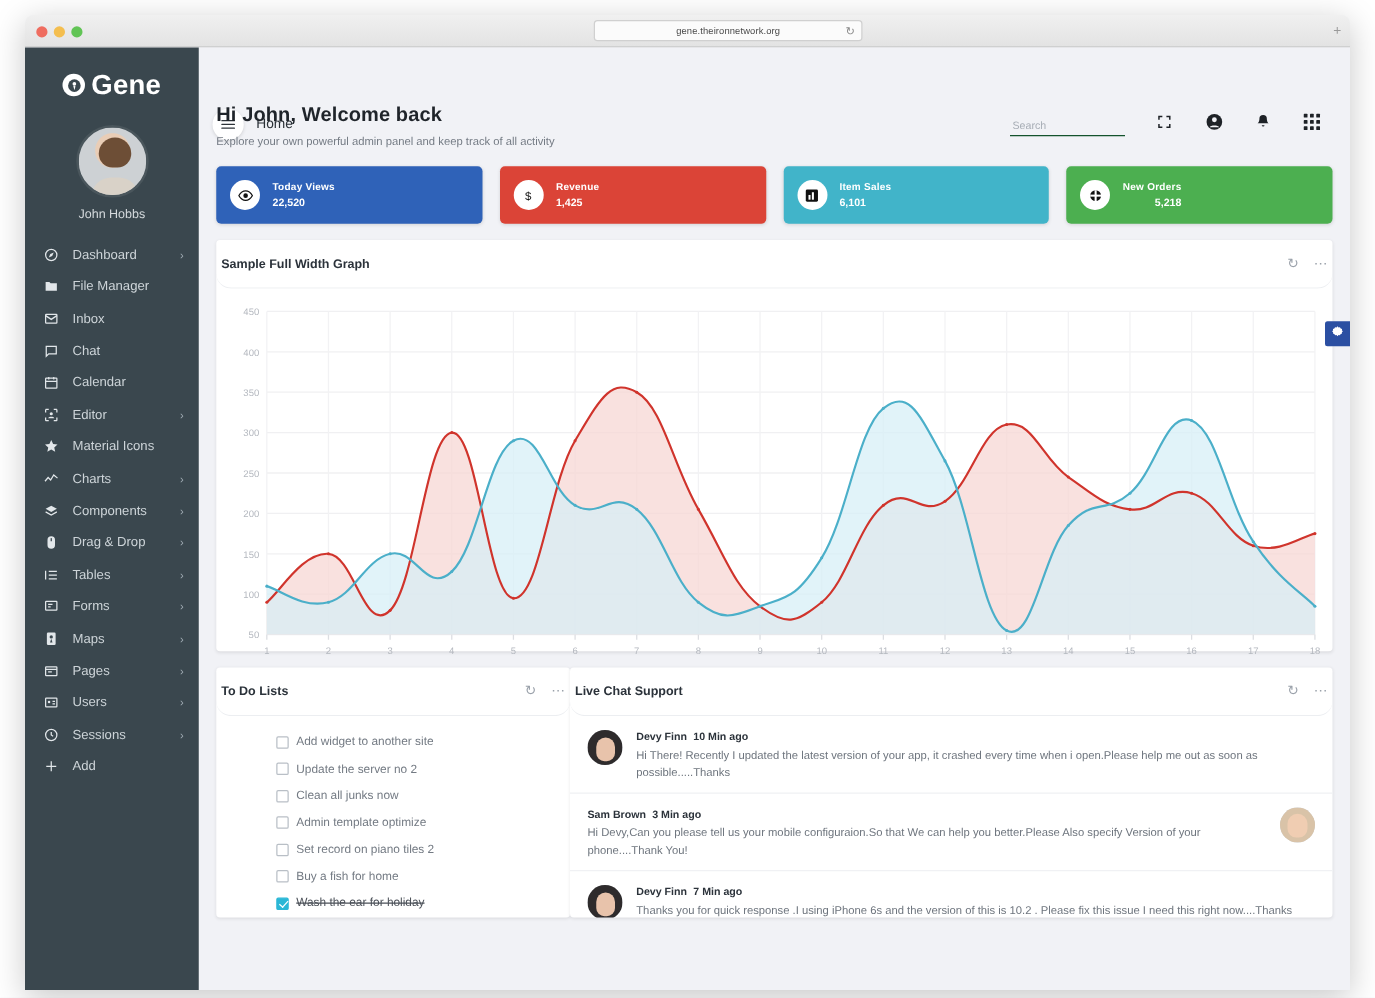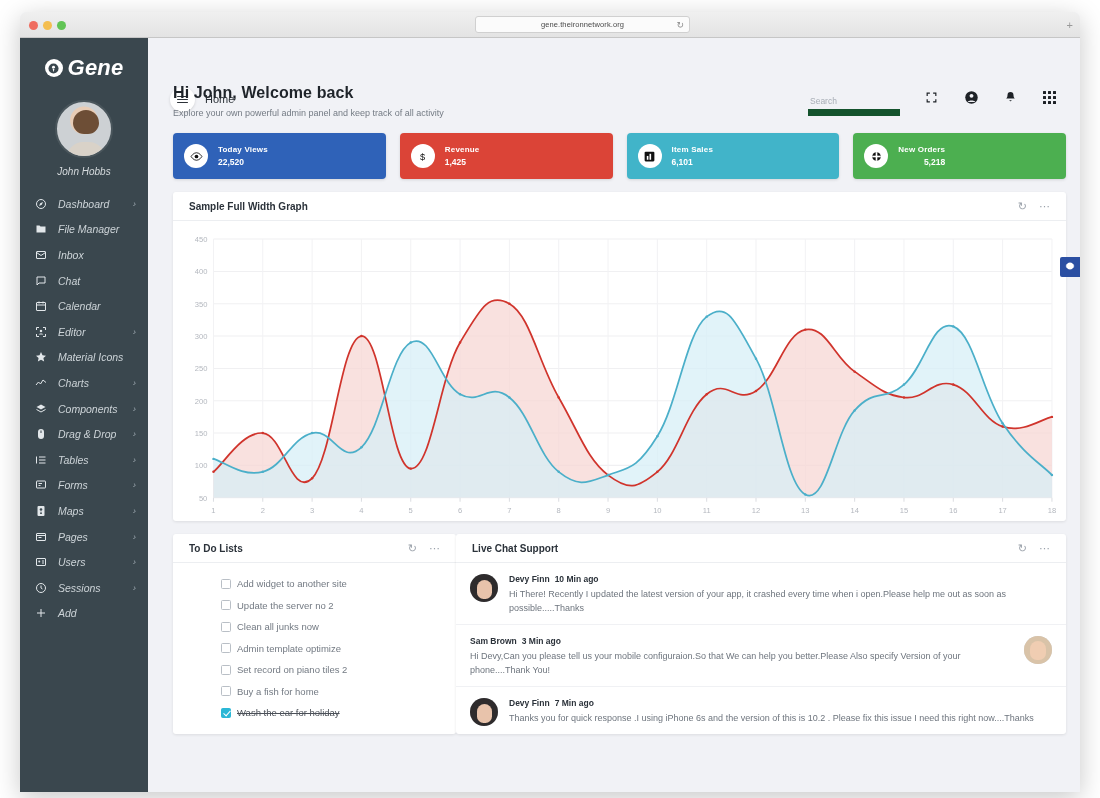--- a/index.html
+++ b/index.html
@@ -36,22 +36,22 @@
   #url-text { font-size: 7.5px; color: #4a4a4a; letter-spacing: .1px; }
   #url-reload {
     position: absolute; right: 5px; top: 3px; font-size: 9px; color: #8b8b8b; line-height: 11px;
   }
   #browser-plus { position: absolute; right: 7px; top: 7px; font-size: 11px; color: #9a9a9a; }
 
   #viewport { position: relative; width: 1060px; height: 754px; background: #f1f2f6; }
 
   
   #sidebar {
-    position: absolute; left: 0; top: 0; width: 128px; height: 754px;
-    background: #3a474e; overflow: hidden; font-style: italic;
+    position: absolute; left: 0; top: 0; width: 139px; height: 754px;
+    background: #3a474e; overflow: hidden;
   }
   #brand { display: flex; align-items: center; justify-content: center; height: 44px; margin-top: 8px; }
   #brand-logo {
     width: 18px; height: 18px; border-radius: 50%; background: #fff; color: #3a474e;
     display: flex; align-items: center; justify-content: center;
     font-size: 12px; font-weight: bold; margin-right: 5px;
   }
   #brand-name { color: #fff; font-size: 22px; font-weight: bold; letter-spacing: .2px; }
   #profile { text-align: center; margin-top: 10px; }
   #avatar-lg {
@@ -88,21 +88,21 @@
     position: absolute; left: 11px; top: 6px; width: 25px; height: 25px;
     border-radius: 50%; background: #fff; box-shadow: 0 1px 3px rgba(0,0,0,.14);
     display: flex; align-items: center; justify-content: center; cursor: pointer;
   }
   #hamburger span {
     display:block; width:11px; height:1.4px; background:#2c3238; margin:1.6px 0; border-radius:1px;
   }
   #breadcrumb { position: absolute; left: 46px; top: 12px; font-size: 11px; color: #2a3036; }
   #search-wrap { position: absolute; right: 180px; top: 9px; width: 92px; }
   #search-input {
-    width: 92px; border: none; border-bottom: 7px solid #14532d; background: transparent;
+    width: 92px; border: none; border-bottom: 1px solid #14532d; background: transparent;
     font-size: 8.5px; color: #6a7179; padding: 0 0 3px 2px; outline: none;
     font-family: "Liberation Sans", sans-serif;
   }
   #search-input::placeholder { color: #a8aeb6; }
   .top-ico {
     position: absolute; top: 8px; width: 17px; height: 17px; cursor: pointer;
     display: flex; align-items: center; justify-content: center; color: #1e2227;
   }
   #ico-expand { right: 140px; }
   #ico-account { right: 100px; }
@@ -128,22 +128,23 @@
     flex: 0 0 24px;
   }
   .stat-ico svg { display: block; }
   .stat-text { color: #fff; }
   .stat-title { font-size: 8px; font-weight: bold; letter-spacing: .2px; }
   .stat-value { font-size: 8.5px; font-weight: bold; margin-top: 3px; }
 
   
   .card { background: #fff; border-radius: 3px; box-shadow: 0 1px 3px rgba(0,0,0,.09); }
   .card-head {
-    height: 29px; display: flex; align-items: center; padding: 0 16px;
+    height: 39px; display: flex; align-items: center; padding: 0 4px;
     border-bottom: 1px solid #eceef1;
+    border-radius: 12px;
   }
   .card-title { font-size: 10px; font-weight: bold; color: #2b323a; flex: 1 1 auto; }
   .head-ico { color: #9aa1aa; font-size: 11px; margin-left: 12px; cursor: pointer; line-height: 1; }
 
   #graph-card { margin-top: 13px; height: 329px; }
   #chart-area { position: relative; height: 299px; padding: 10px 10px 0 10px; }
   #chart-svg { display: block; width: 100%; height: 100%; }
 
   
   #bottom-row { display: flex; margin-top: 13px; }

